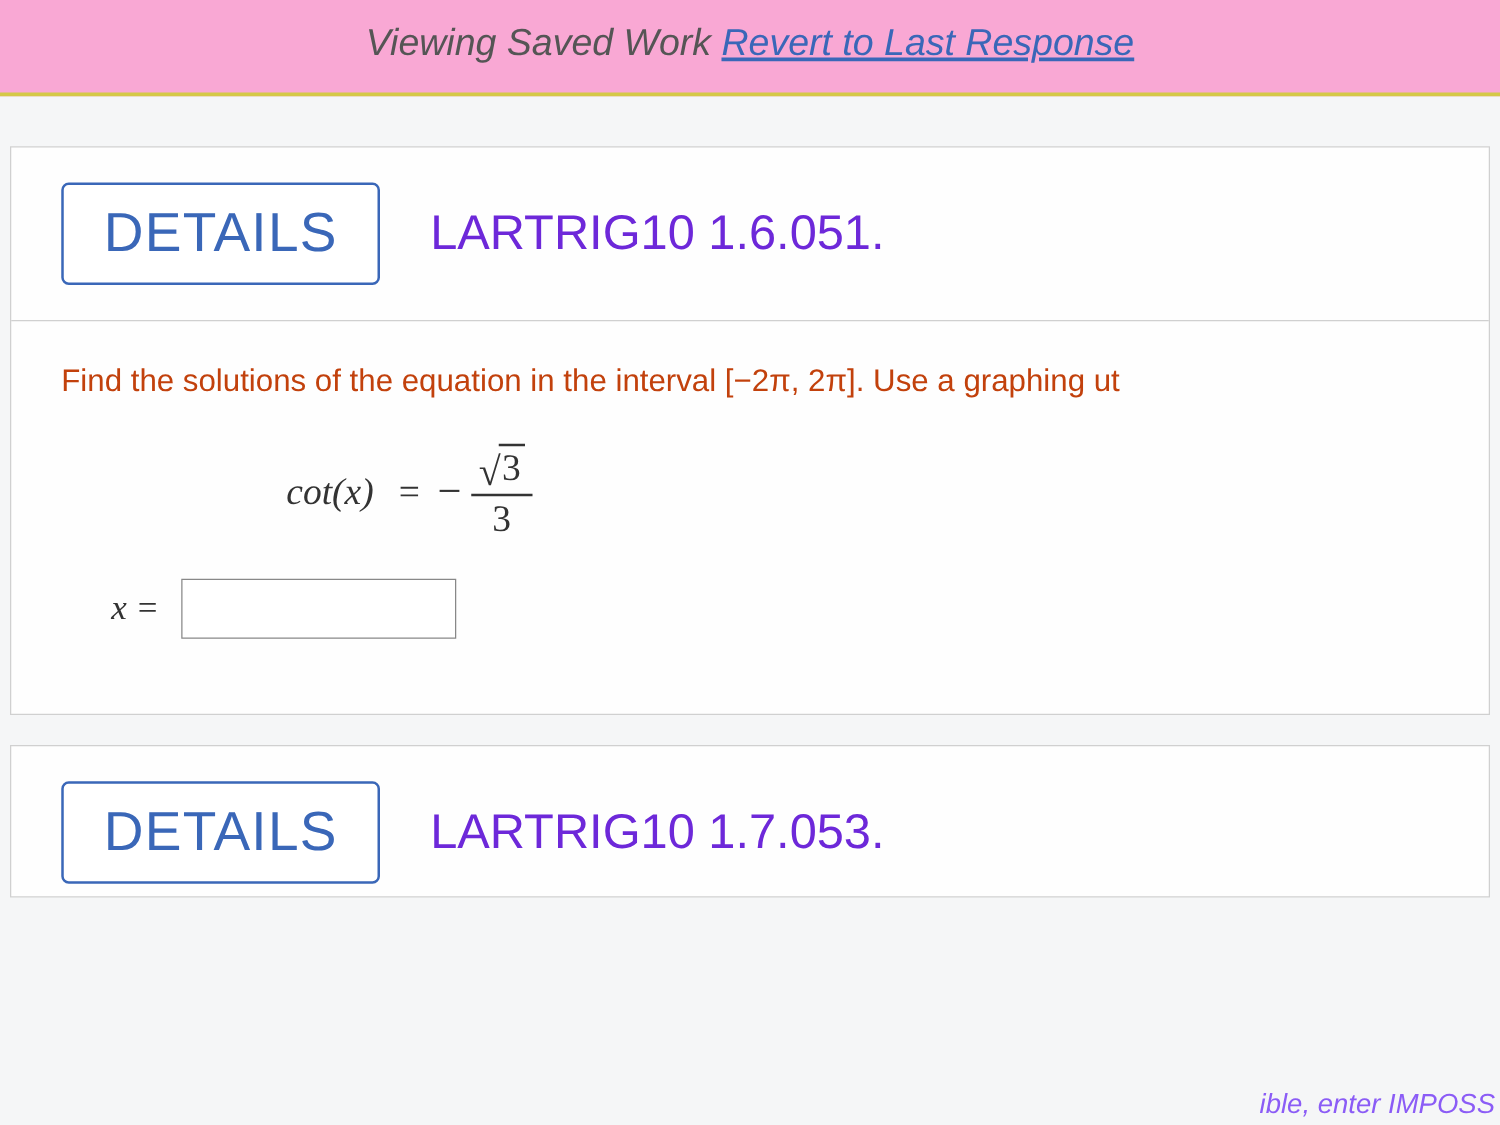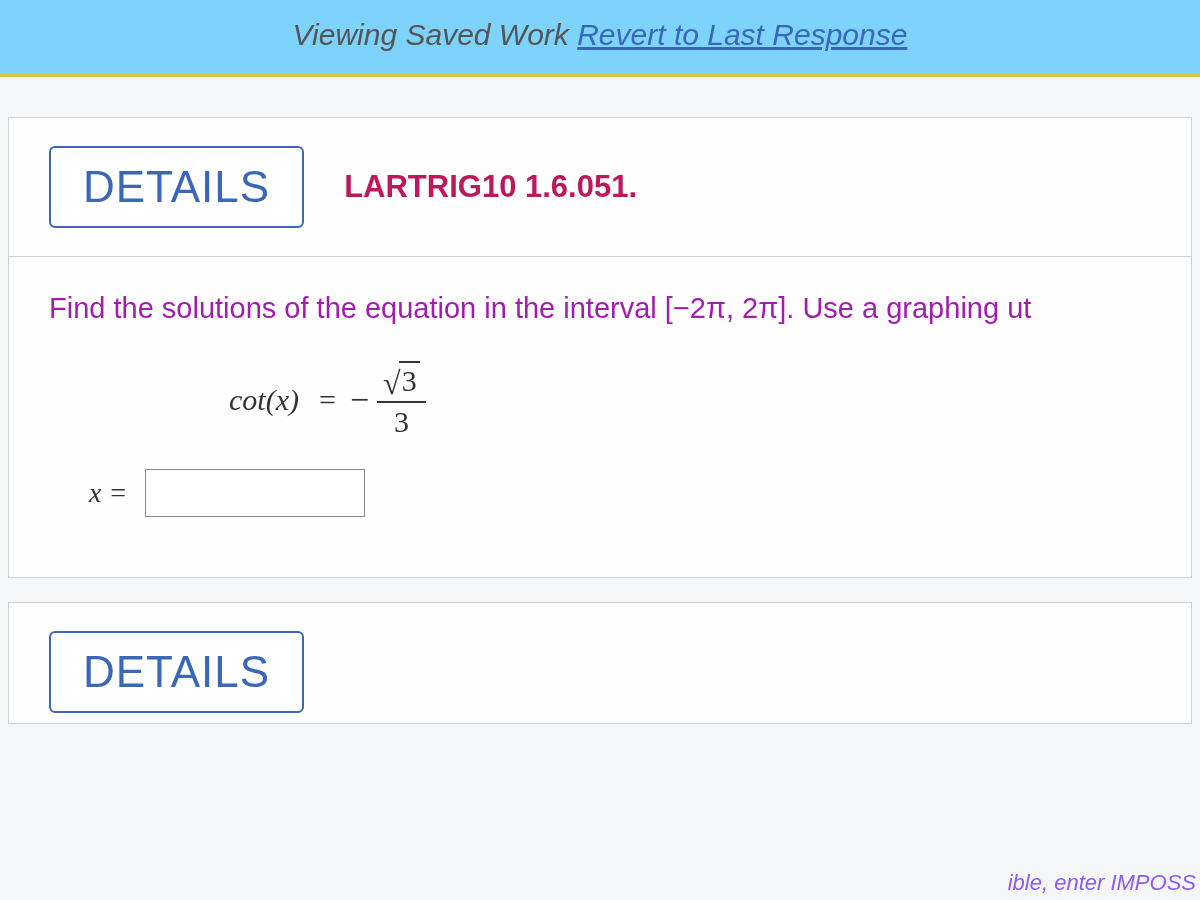--- a/index.html
+++ b/index.html
@@ -9,21 +9,21 @@
     }
     body {
       font-family: Arial, Helvetica, sans-serif;
       background: #f5f6f7;
       width: 1200px;
       height: 900px;
       overflow: hidden;
       position: relative;
     }
     .top-banner {
-      background: #7dd3fc;
+      background: #f9a8d4;
       border-bottom: 3px solid #d4c847;
       padding: 18px 0 22px 0;
       text-align: center;
       font-size: 30px;
       font-style: italic;
       color: #555;
     }
     .top-banner .link {
       color: #3a67b8;
       text-decoration: underline;
@@ -47,30 +47,30 @@
       border-radius: 6px;
       background: #fff;
       color: #3a67b8;
       font-size: 44px;
       font-weight: 400;
       letter-spacing: 1px;
       padding: 14px 32px;
       cursor: pointer;
     }
     .q-ref {
-      font-size: 31px;
-      color: #be185d;
-      font-weight: 700;
+      font-size: 39px;
+      color: #6d28d9;
+      font-weight: 400;
     }
     .q-body {
       padding: 30px 40px 0 40px;
     }
     .instruction {
-      font-size: 29px;
-      color: #a21caf;
+      font-size: 25px;
+      color: #c2410c;
       line-height: 1.5;
       white-space: nowrap;
       overflow: hidden;
     }
     .equation-row {
       margin: 30px 0 30px 180px;
       display: flex;
       align-items: center;
       font-size: 30px;
       color: #333;
@@ -186,16 +186,17 @@
     <div class="answer-row">
       <span class="x-label">x =</span>
       <input class="answer-input" type="text" value="" style="">
     </div>
   </div>
 </div>
 
 <div class="next-block">
   <div class="next-header">
     <button class="details-btn">DETAILS</button>
+    <div class="q-ref">LARTRIG10 1.7.053.</div>
   </div>
 </div>
 
 <div class="imposs-hint">ible, enter IMPOSS</div>
 
 </body></html>

